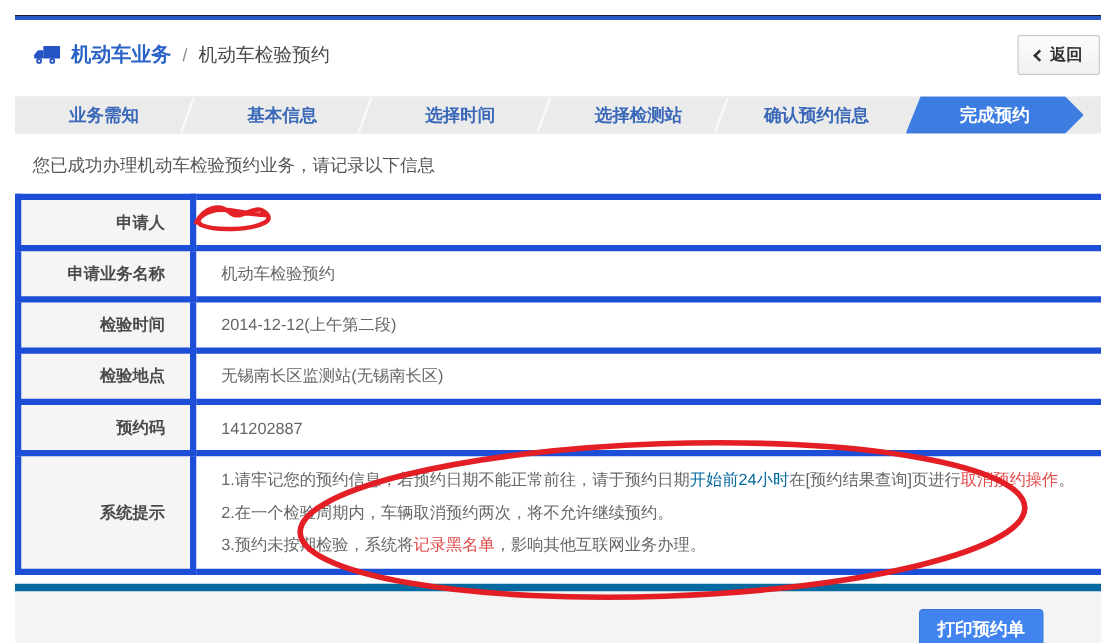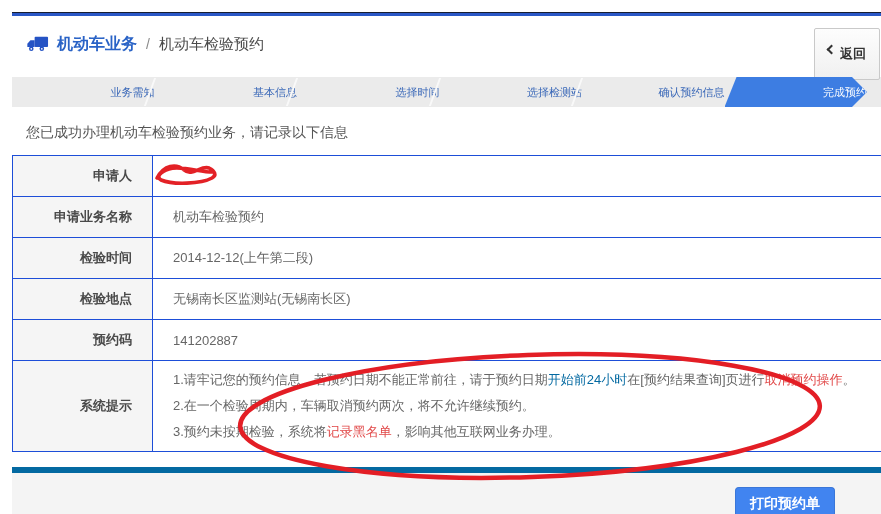--- a/index.html
+++ b/index.html
@@ -12,46 +12,46 @@
   .top-accent { height: 4px; background: linear-gradient(to bottom, #161d30 0 1px, #2a57c6 1px 4px); }
 
   .header { position: relative; height: 56px; display: flex; align-items: center; padding: 0 14px; }
   .truck { display: inline-flex; align-items: center; }
   .truck svg { width: 23px; height: 18px; }
   .title { color: #2a63c6; font-size: 16px; font-weight: bold; margin-left: 8px; }
   .crumb-sep { color: #8a8a8a; margin: 0 9px; font-size: 14px; }
   .subtitle { color: #4a4a4a; font-size: 15px; }
   .back-btn {
     position: absolute; right: 13px; top: 12px;
-    display: inline-flex; align-items: flex-start; gap: 5px;
+    display: inline-flex; align-items: center; gap: 5px;
     background: linear-gradient(#fdfdfd, #f0f0f0);
     border: 1px solid #c9c9c9; border-radius: 2px;
-    padding: 16px 13px; font-size: 13px; font-weight: bold; color: #333;
+    padding: 6px 13px; font-size: 13px; font-weight: bold; color: #333;
     cursor: pointer; font-family: inherit;
   }
   .chev-left { width: 7px; height: 7px; border-left: 2px solid #333; border-bottom: 2px solid #333; transform: rotate(45deg); margin-top: 1px; }
 
   .steps { display: flex; background: #ebebeb; height: 30px; margin-top: 5px; padding-right: 26px; }
   .step {
-    flex: 1; position: relative; text-align: right; line-height: 30px;
-    font-size: 11px; font-weight: normal; color: #3a68b8; cursor: pointer;
+    flex: 1; position: relative; text-align: center; line-height: 30px;
+    font-size: 14px; font-weight: bold; color: #3a68b8; cursor: pointer;
   }
   .step.has-sep::after {
     content: ""; position: absolute; right: 4px; top: 1px; bottom: 1px; width: 2px;
     background: #f9f9f9; transform: skewX(-20deg);
   }
   .step.active {
     background: #3d7de2; color: #fff;
     clip-path: polygon(12px 0, calc(100% - 15px) 0, 100% 50%, calc(100% - 15px) 100%, 0 100%);
   }
 
   .message { margin: 17px 14px 13px; color: #555; font-size: 14px; }
 
   table.info { width: 100%; border-collapse: collapse; font-size: 13px; table-layout: fixed; }
-  table.info td { border: 1px solid #1d4ed8; vertical-align: middle; }
+  table.info td { border: 5px solid #1d4ed8; vertical-align: middle; }
   td.lbl {
     width: 140px; background: #f5f5f5; text-align: right;
     padding: 0 20px 0 6px; color: #4a4a4a; font-weight: bold; height: 41px;
   }
   td.val { padding: 0 14px 0 20px; color: #666; background: #fff; }
   tr.tips-row td.lbl { height: 89px; }
   tr.tips-row td.val { padding-top: 6px; padding-bottom: 6px; }
   .tip-line { line-height: 26px; font-size: 13px; color: #666; }
   .green-text { color: #0369a1; }
   .red-text { color: #e14848; }

